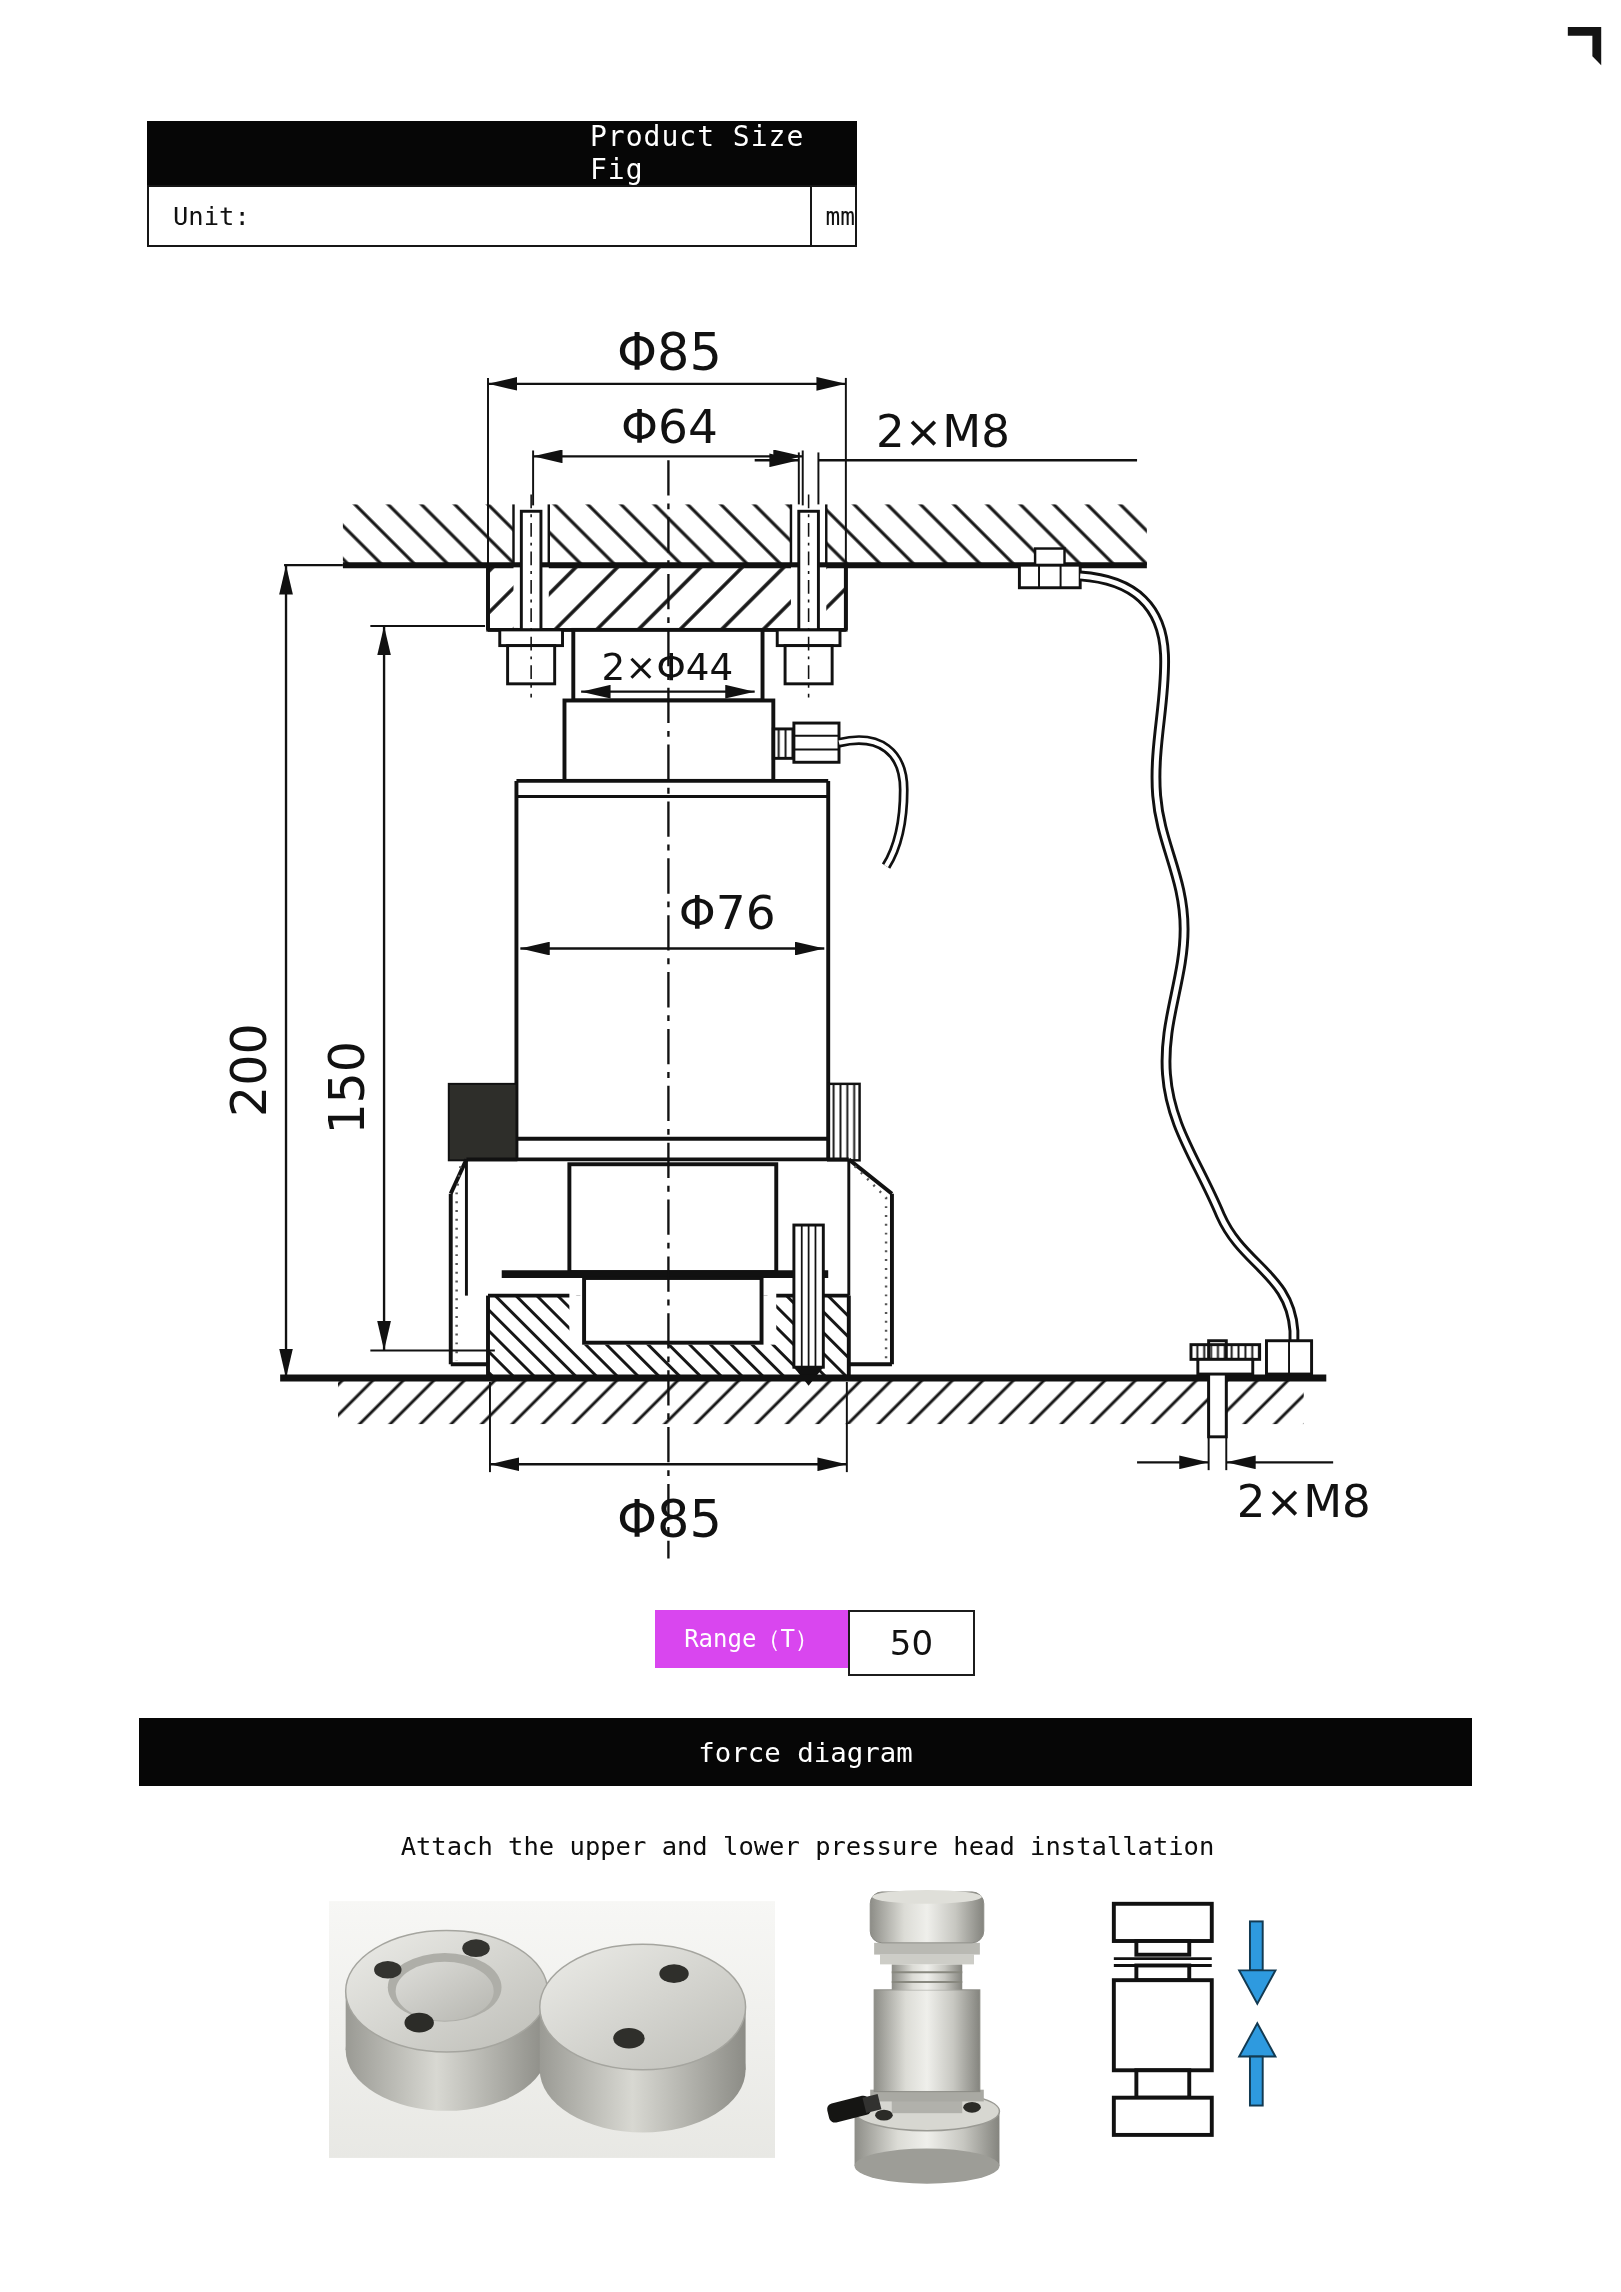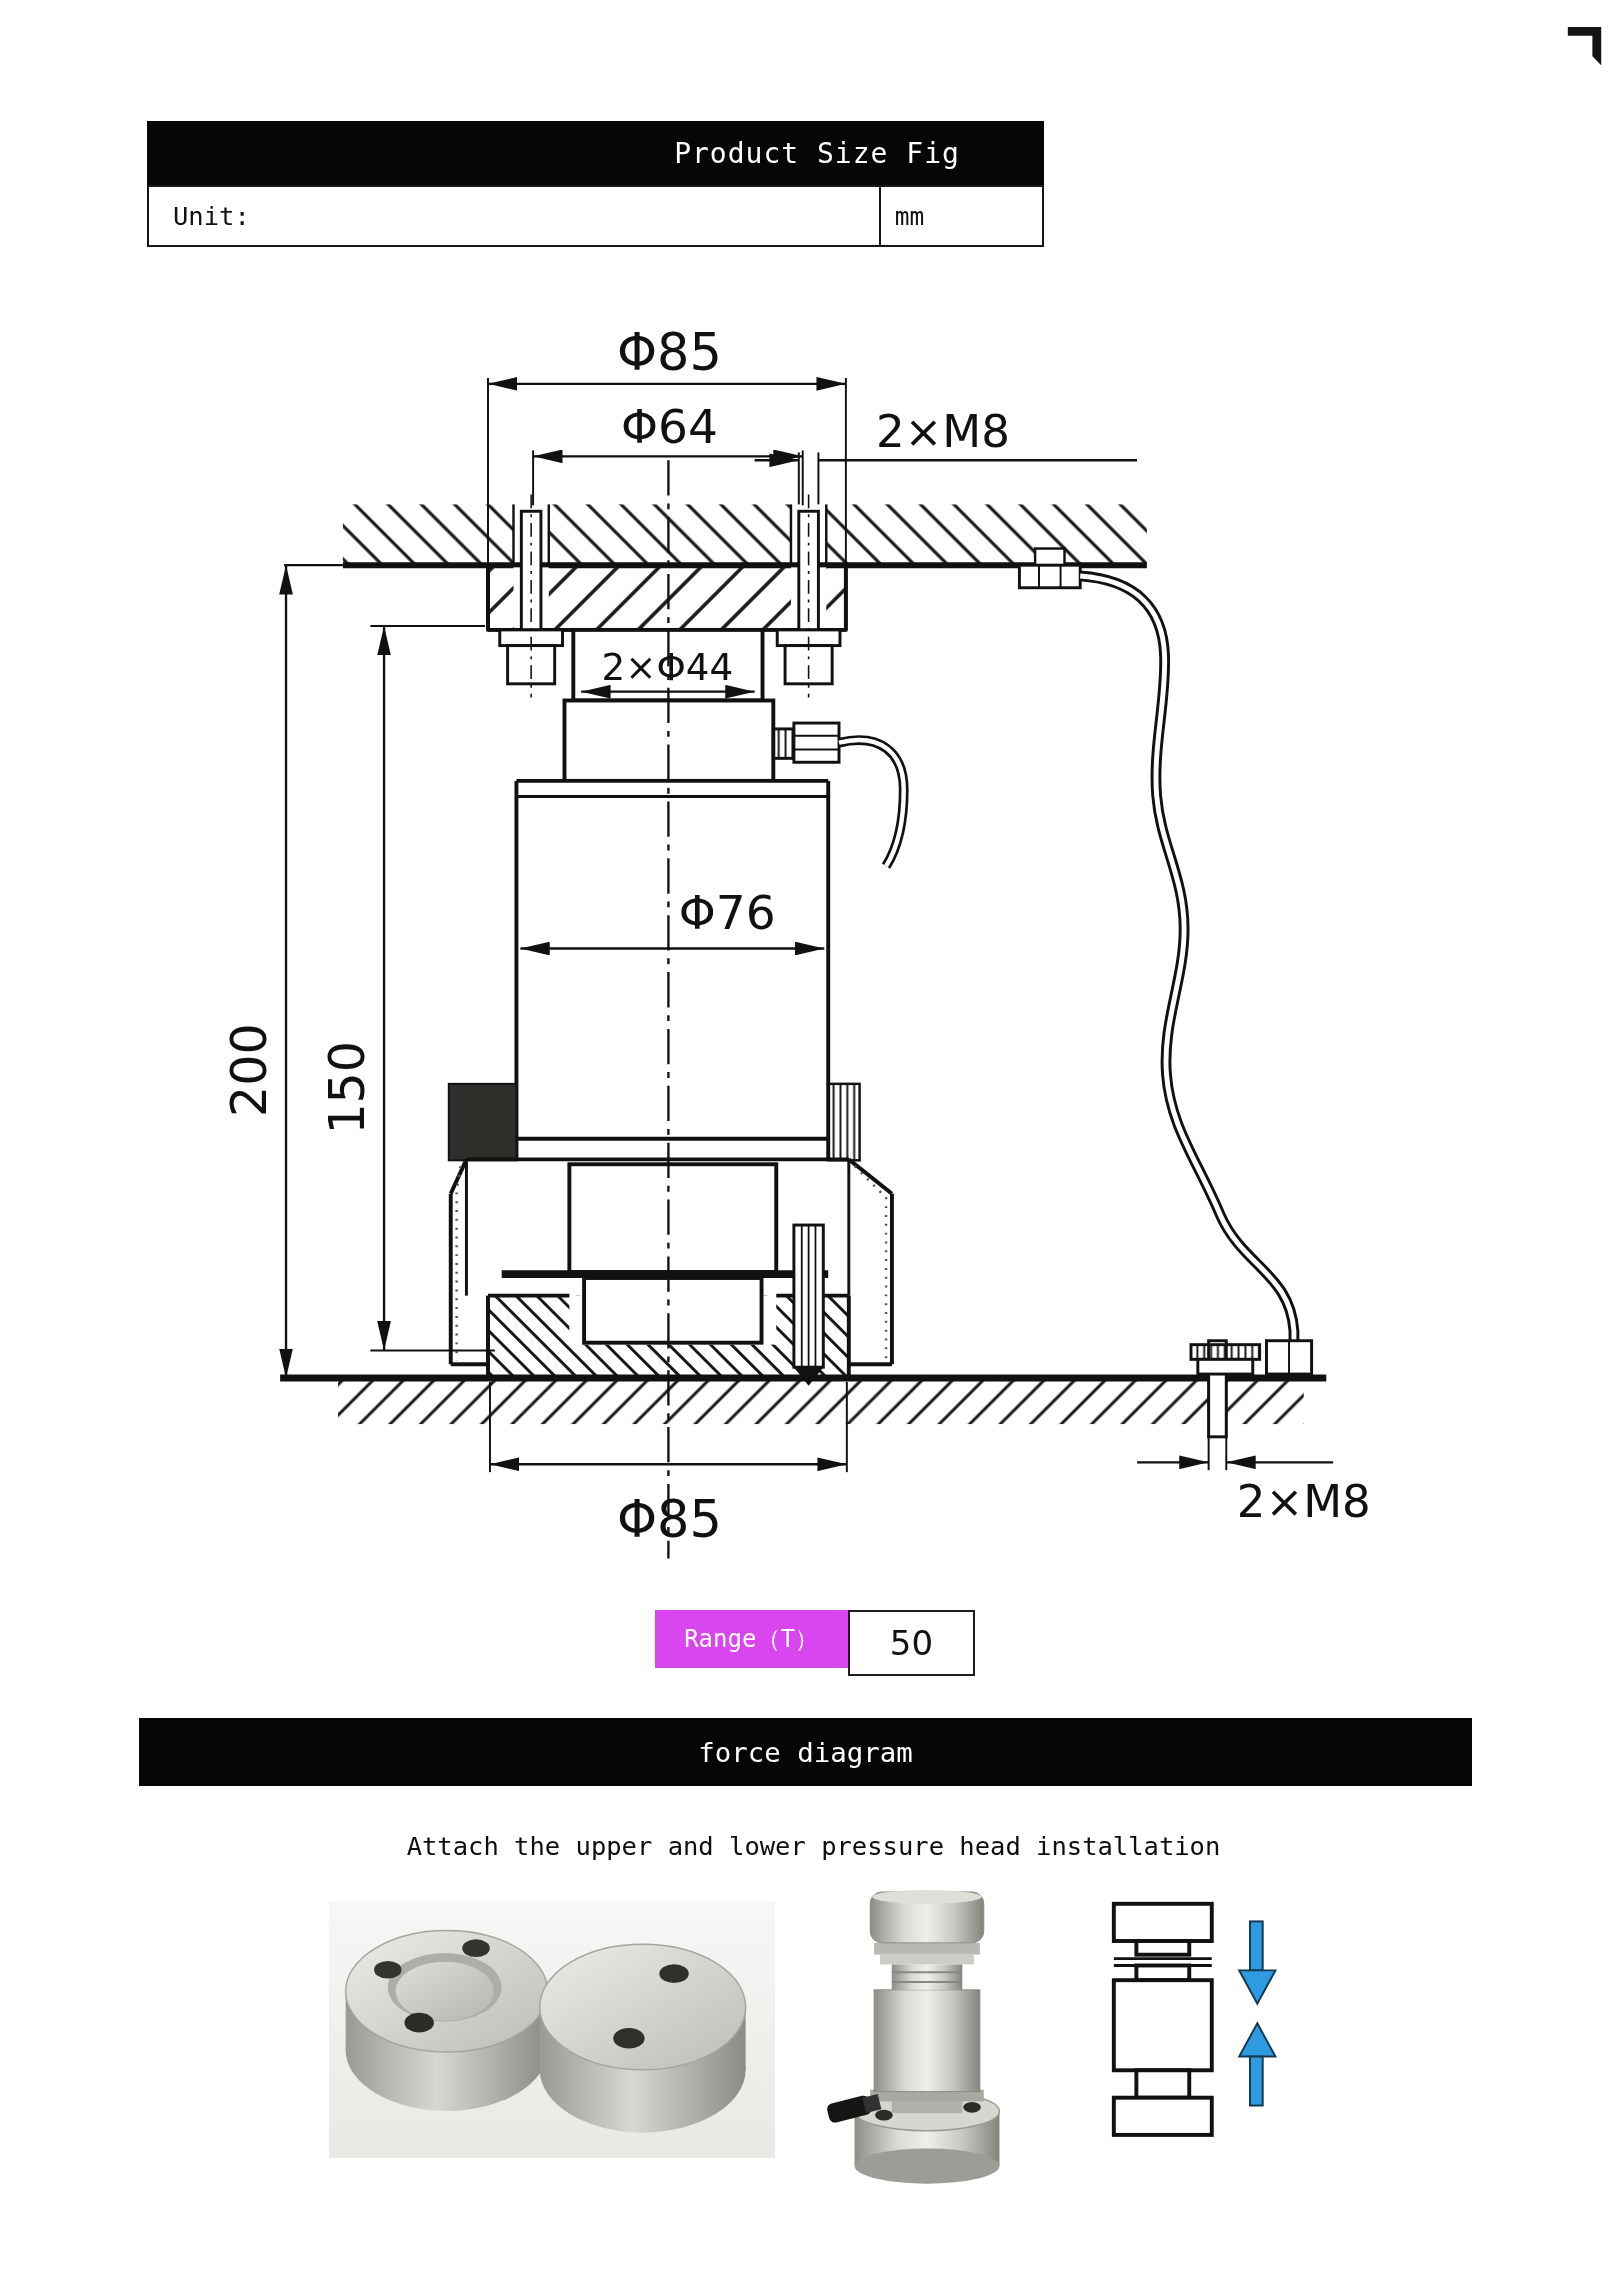--- a/index.html
+++ b/index.html
@@ -1,37 +1,37 @@
 <!DOCTYPE html>
 <html><head>
 <meta charset="utf-8">
 <style>
   html,body{margin:0;padding:0;background:#ffffff;}
   .page{position:relative;width:1621px;height:2293px;background:#ffffff;overflow:hidden;
         font-family:"DejaVu Sans Mono", monospace;color:#111;}
   
-  .doc-table{position:absolute;left:147px;top:121px;width:897px;}
+  .doc-table{position:absolute;left:147px;top:121px;width:710px;}
   .doc-title{height:64px;background:#060606;color:#ffffff;font-size:28px;
              display:flex;align-items:center;justify-content:center;padding-left:443px;
              letter-spacing:1px;box-sizing:border-box;}
   .doc-row{height:62px;border:2px solid #161616;display:flex;box-sizing:border-box;}
   .doc-cell-left{width:732px;border-right:2px solid #161616;display:flex;align-items:center;
                  padding-left:24px;font-size:25.5px;box-sizing:border-box;}
   .doc-cell-right{flex:1;display:flex;align-items:center;padding-left:13.7px;font-size:24.5px;}
   
   .range-box{position:absolute;left:655px;top:1610px;display:flex;}
   .range-label{width:193px;height:58px;background:#d946ef;color:#fff;font-size:24px;
                display:flex;align-items:center;justify-content:center;}
   .range-value{width:127px;height:66px;border:2px solid #1c1c1c;box-sizing:border-box;background:#fff;
                display:flex;align-items:center;justify-content:center;
                font-family:"DejaVu Sans",sans-serif;font-size:34px;}
   
   .force-bar{position:absolute;left:139px;top:1718px;width:1333px;height:68px;background:#060606;
              color:#fff;font-size:27.4px;display:flex;align-items:center;justify-content:center;}
-  .install-caption{position:absolute;left:147px;top:1831px;width:1333px;text-align:center;
+  .install-caption{position:absolute;left:141px;top:1831px;width:1333px;text-align:center;
                    font-size:25.5px;color:#0d0d0d;}
   
   svg{position:absolute;}
   svg text{font-family:"DejaVu Sans",sans-serif;fill:#111;}
   .oln{stroke:#111;fill:none;}
 </style>
 </head>
 <body>
 
 <div class="page">

